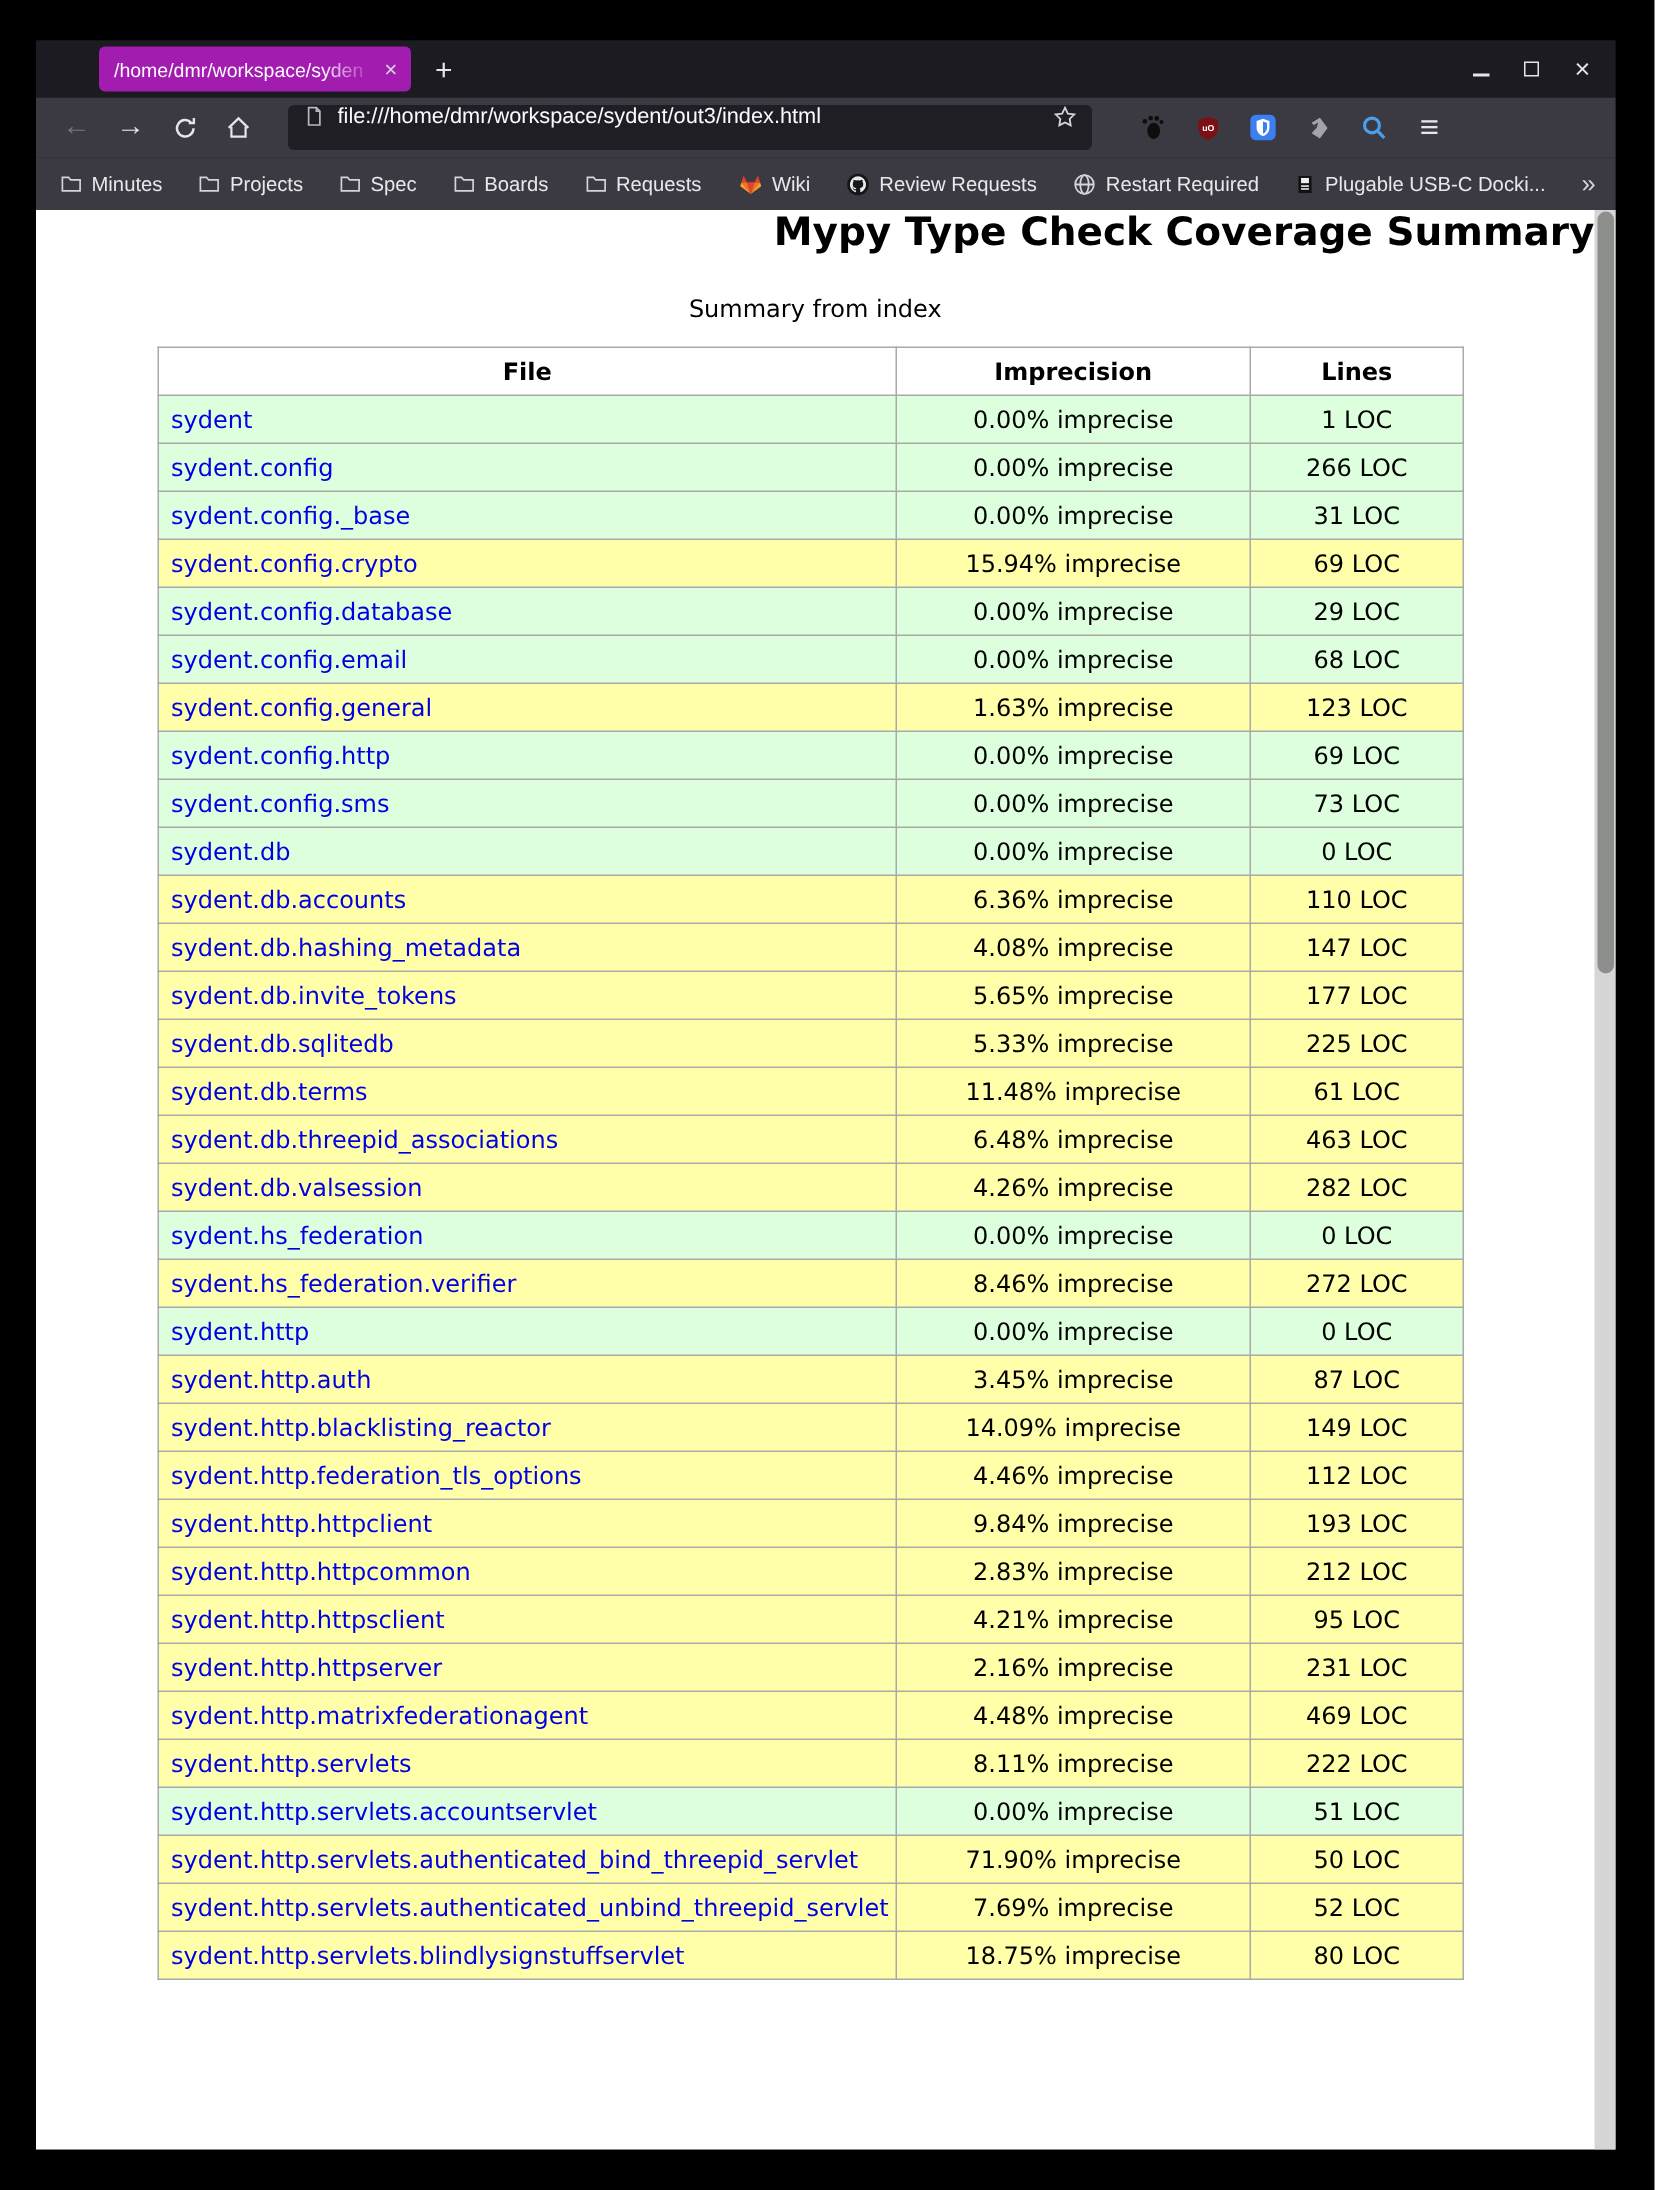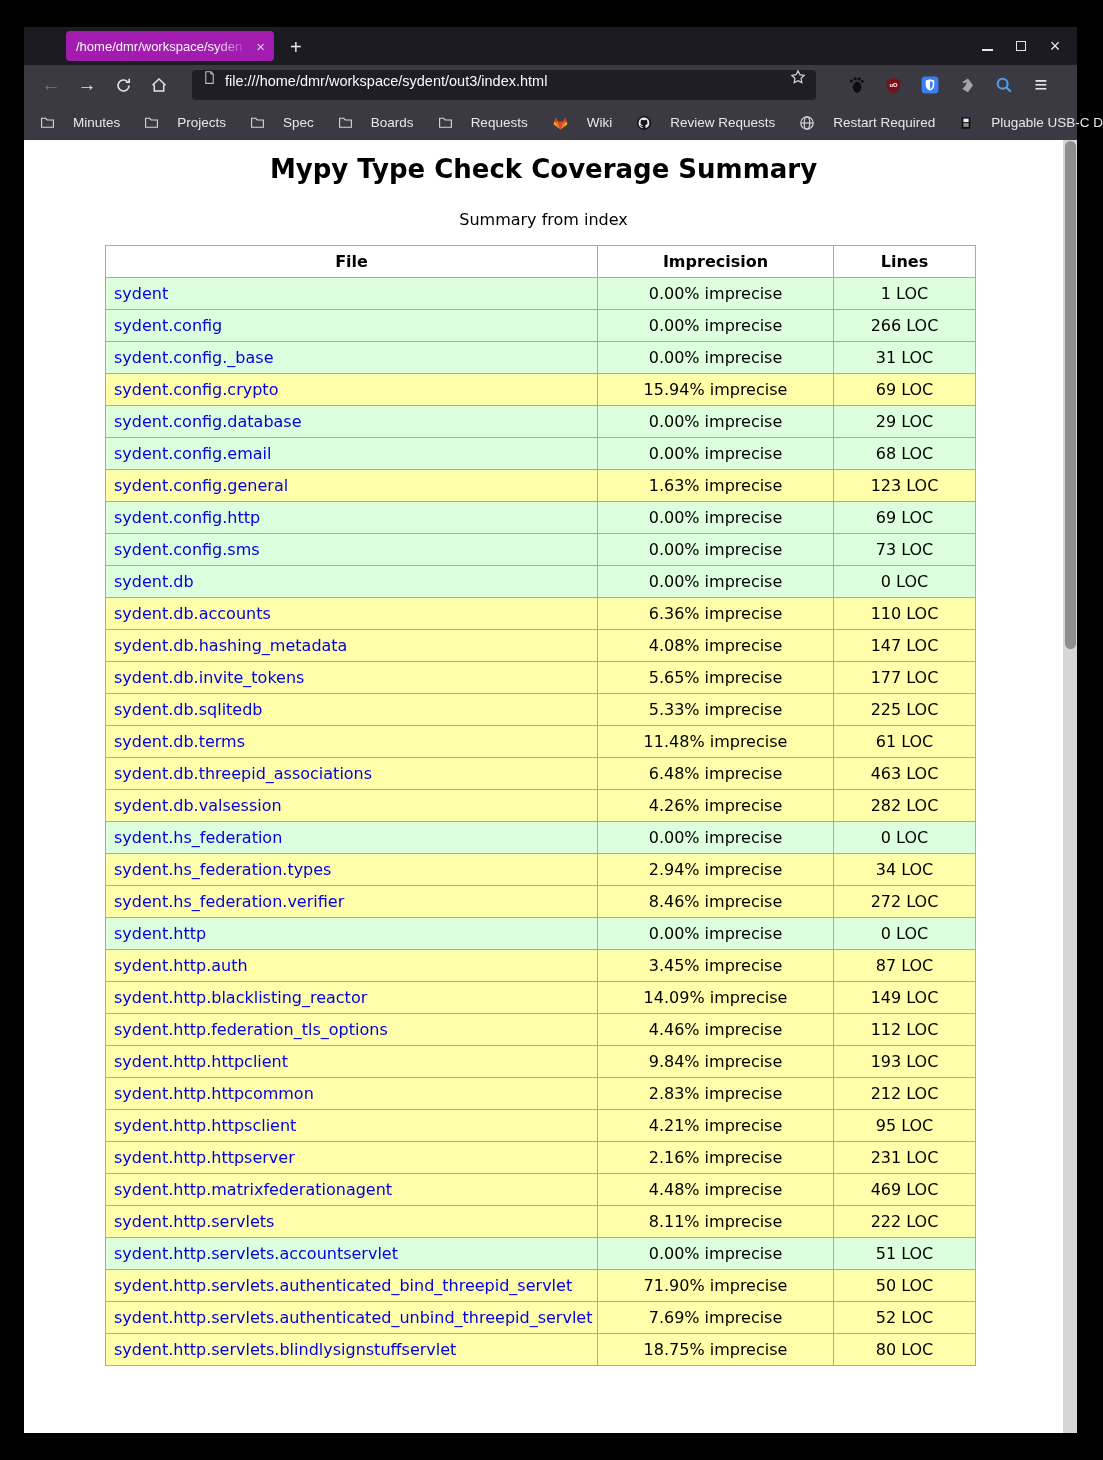--- a/index.html
+++ b/index.html
@@ -54,51 +54,51 @@
     height: 40px; background: #3b3a42;
     display: flex; align-items: center; padding: 0 10px;
     flex: 0 0 auto; gap: 2px;
   }
   .nav-icon {
     width: 34px; height: 30px; display: flex; align-items: center; justify-content: center;
     color: #e6e5ea; font-size: 19px;
   }
   .nav-icon.disabled { color: #77767e; }
   .urlbar {
-    margin-left: 14px; width: 624px; height: 30px;
+    margin-left: 14px; width: 536px; height: 30px;
     background: #1f1e25; border-radius: 4px;
-    display: flex; align-items: flex-end; padding: 11px 10px; gap: 8px;
+    display: flex; align-items: flex-start; padding: 0 10px; gap: 8px;
   }
   .urlbar input {
     flex: 1; background: transparent; border: 0; outline: none;
     color: #fbfbfe; font-size: 14.5px; font-family: "Liberation Sans", sans-serif;
   }
   .ext-icons { margin-left: 28px; display: flex; align-items: center; gap: 17px; }
   .ext-icon { width: 20px; height: 20px; display: flex; align-items: center; justify-content: center; }
   .menu-icon { color: #e6e5ea; font-size: 22px; line-height: 20px; }
 
   
   .bookmarks {
     height: 35px; background: #3b3a42;
     display: flex; align-items: center; padding: 0 16px;
     color: #e8e7ec; font-size: 13.5px; gap: 24px;
     flex: 0 0 auto;
   }
-  .bm { display: flex; align-items: center; gap: 18px; white-space: nowrap; }
+  .bm { display: flex; align-items: center; gap: 6px; white-space: nowrap; }
   .bm svg { flex: 0 0 auto; }
   .bm-overflow { margin-left: auto; font-size: 17px; color: #d5d4da; }
 
   
   .content {
     flex: 1 1 auto; background: #fff; position: relative; overflow: hidden;
     font-family: "DejaVu Sans", sans-serif; color: #000;
   }
   .content-inner { position: absolute; inset: 0 14px 0 0; overflow: hidden; }
   .page-title {
-    margin-top: 14px; text-align: center;
+    text-align: right;
     font-size: 26px; font-weight: bold; font-family: "DejaVu Sans", sans-serif;
   }
   .page-subtitle { margin-top: 26px; text-align: center; font-size: 16px; }
   table.summary {
     border-collapse: collapse; margin: 16px 0 0 81px;
     width: 870px; table-layout: fixed; font-size: 16px;
   }
   table.summary col.c-file { width: 492px; }
   table.summary col.c-imp  { width: 236px; }
   table.summary col.c-loc  { width: 142px; }
@@ -401,25 +401,20 @@
               <td class="c-imp">4.26% imprecise</td>
               <td class="c-loc">282 LOC</td>
             </tr>
 
             <tr class="good">
               <td class="c-file"><a class="file-link">sydent.hs_federation</a></td>
               <td class="c-imp">0.00% imprecise</td>
               <td class="c-loc">0 LOC</td>
             </tr>
 
-            <tr class="warn">
-              <td class="c-file"><a class="file-link">sydent.hs_federation.types</a></td>
-              <td class="c-imp">2.94% imprecise</td>
-              <td class="c-loc">34 LOC</td>
-            </tr>
 
             <tr class="warn">
               <td class="c-file"><a class="file-link">sydent.hs_federation.verifier</a></td>
               <td class="c-imp">8.46% imprecise</td>
               <td class="c-loc">272 LOC</td>
             </tr>
 
             <tr class="good">
               <td class="c-file"><a class="file-link">sydent.http</a></td>
               <td class="c-imp">0.00% imprecise</td>

